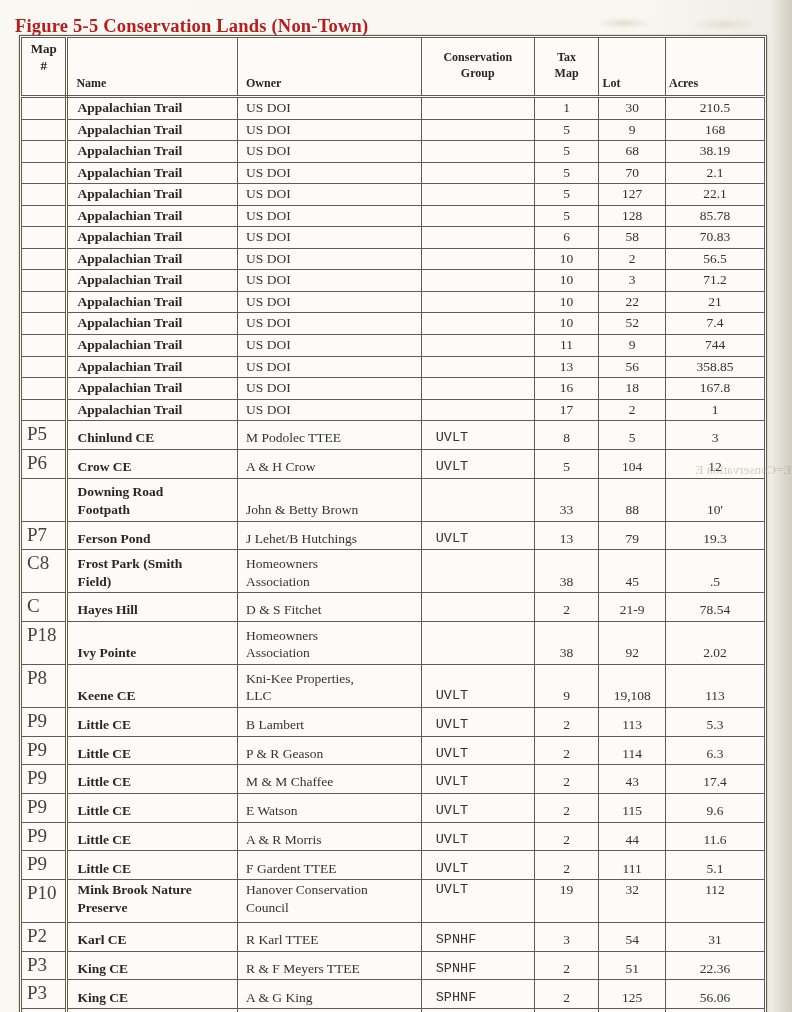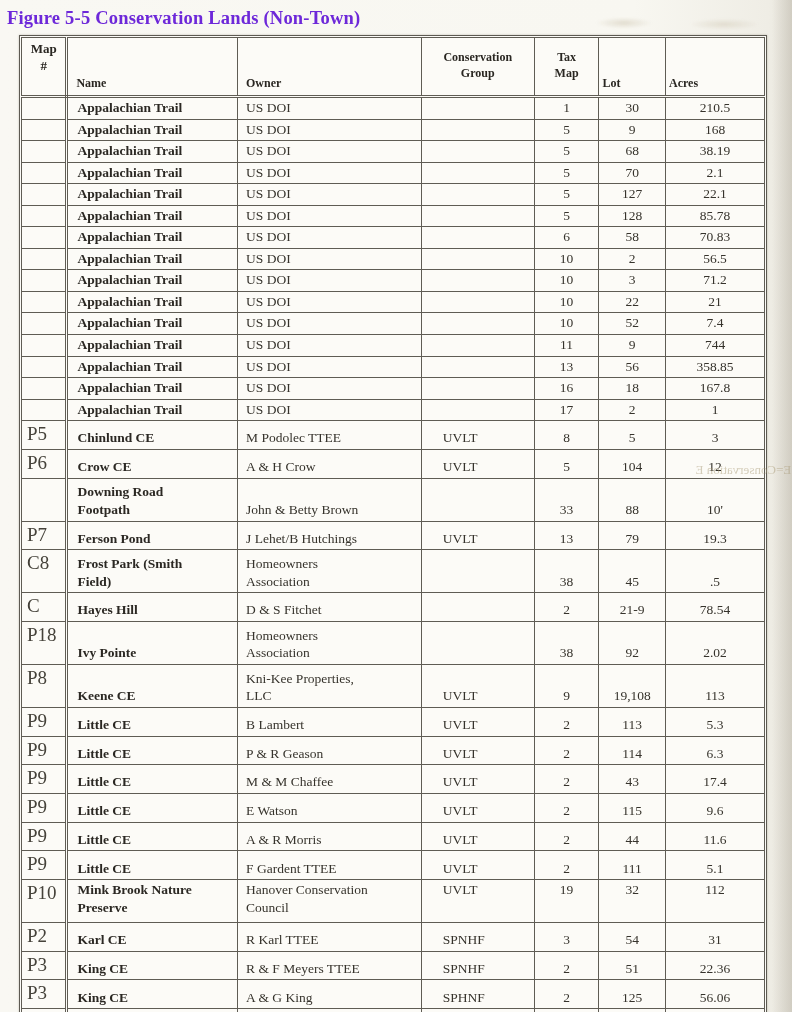--- a/index.html
+++ b/index.html
@@ -12,24 +12,24 @@
     background: linear-gradient(90deg, #f9f8f3 0%, #f8f7f1 80%, #efede5 97%, #e8e5dc 100%);
     font-family: "Liberation Serif", "DejaVu Serif", serif;
     color: #33302a;
   }
   .page {
     position: absolute; inset: 0;
   }
   .figure-title {
     position: absolute;
     left: 7px; top: 8px;
-    margin: 0;
+    margin: 8px;
     font-size: 18.5px;
     font-weight: bold;
-    color: #6d28d9;
+    color: #b91c1c;
     letter-spacing: 0.2px;
     text-align: center;
   }
   .table-wrap {
     position: absolute;
     left: 19px; top: 35px;
     width: 744px;
     border: 1px solid #5d5a52;
     padding: 1px;
     background: #fcfbf7;
@@ -76,21 +76,21 @@
   th.col-lot,
   th.col-acres   { vertical-align: bottom; text-align: left; padding-bottom: 3px; }
 
   tbody tr { height: 21px; }
   tbody tr.tall { height: 43px; }
 
   tbody td { vertical-align: bottom; text-align: center; color: #36332c; }
   tbody td.col-map   { vertical-align: top; text-align: left; padding-left: 5px; font-size: 19px; color: #45423a; }
   tbody td.col-name  { text-align: left; font-weight: bold; padding-left: 9px; color: #2b2823; }
   tbody td.col-owner { text-align: left; padding-left: 8px; }
-  tbody td.col-group { text-align: left; padding-left: 21px; }
+  tbody td.col-group { text-align: left; padding-left: 14px; font-family: Liberation Mono, monospace; }
   tbody tr.vtop td   { vertical-align: top; }
   tbody tr.vtop td.col-map { vertical-align: top; }
 
   
   .edge-shade {
     position: absolute; right: 0; top: 0;
     width: 20px; height: 100%;
     background: linear-gradient(to left, rgba(125,118,100,0.22), rgba(125,118,100,0));
     pointer-events: none;
   }

